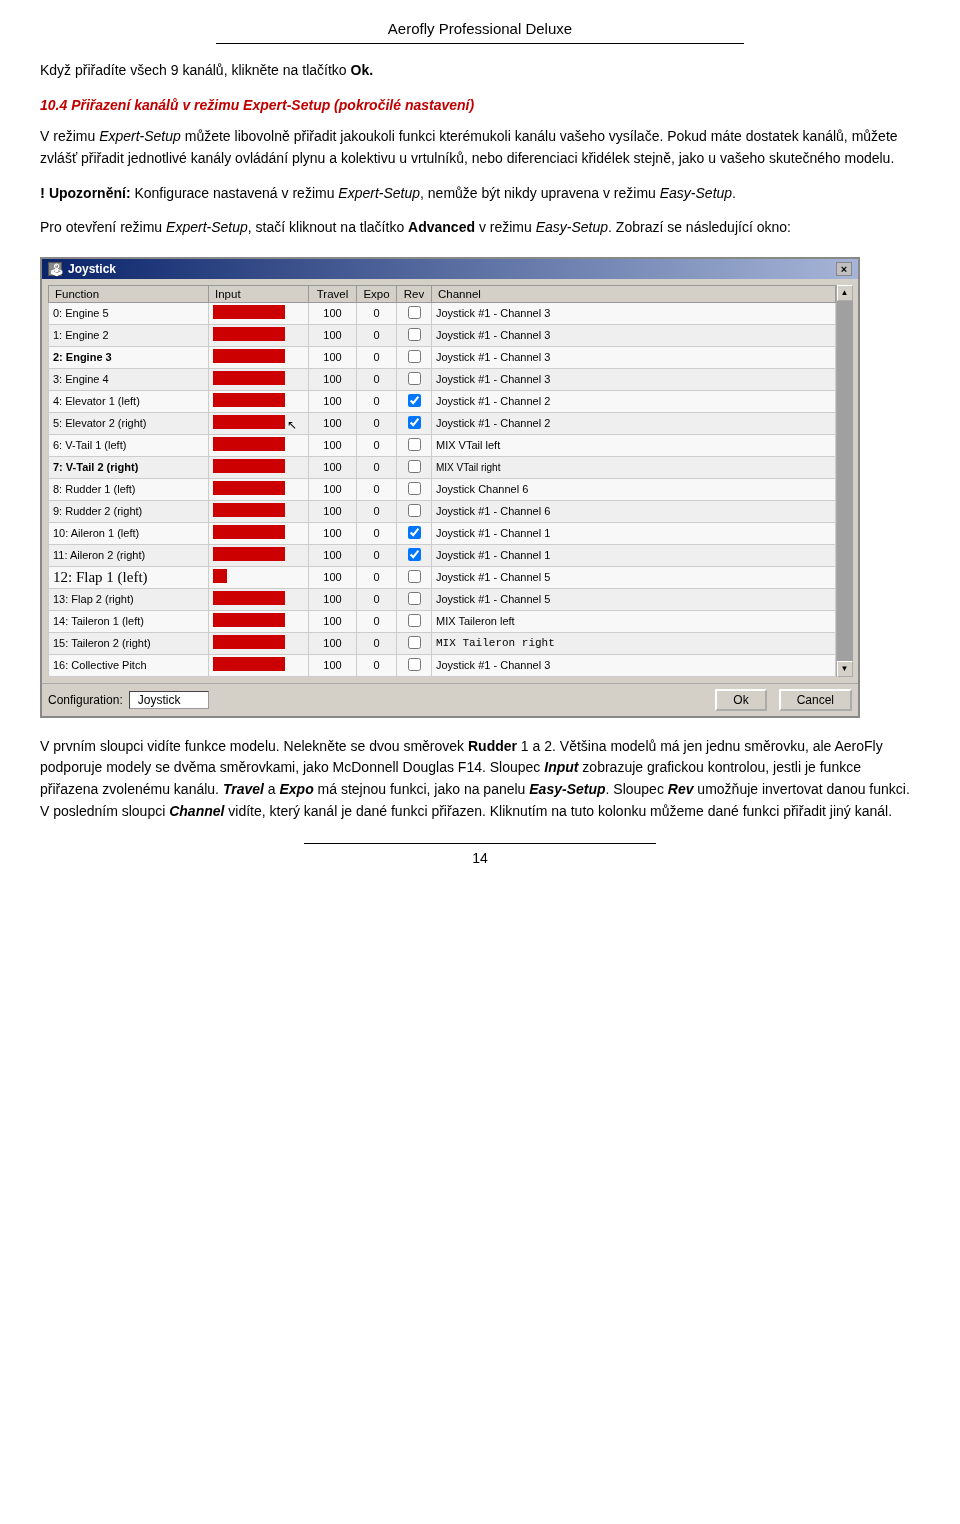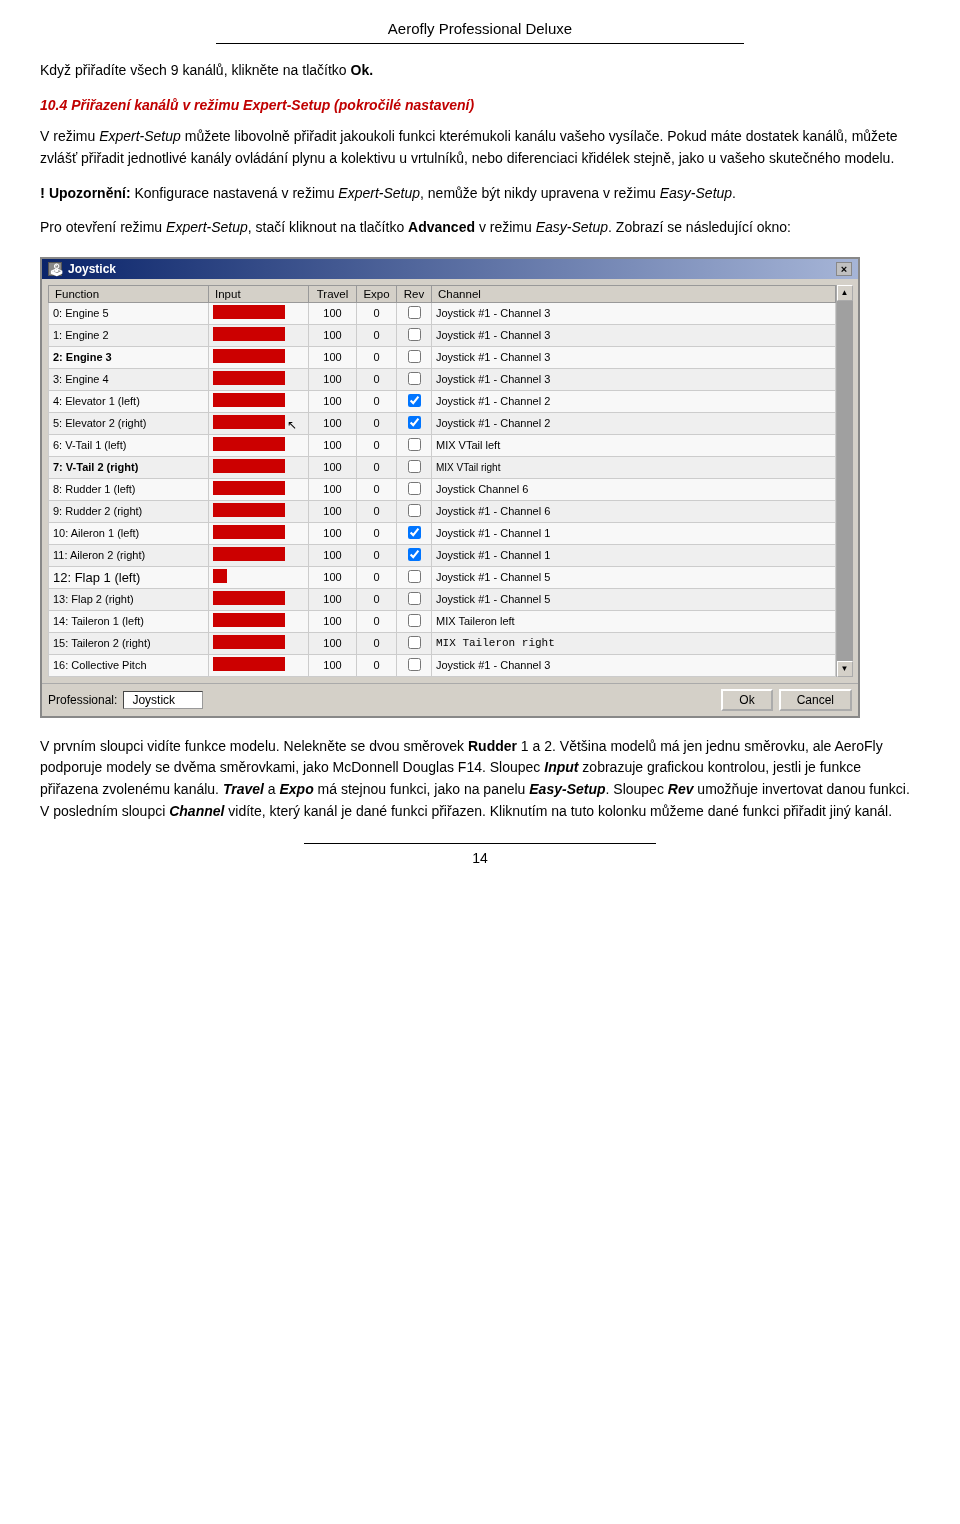--- a/index.html
+++ b/index.html
@@ -152,21 +152,21 @@
     }
     .config-display {
       background: white;
       border: 1px inset #999;
       padding: 1px 8px;
       font-size: 12px;
       min-width: 80px;
     }
     .footer-buttons {
       display: flex;
-      gap: 6px;
+      gap: 12px;
       border-radius: 9px;
     }
     .win-button {
       background: #d4d0c8;
       border: 2px outset #fff;
       padding: 2px 16px;
       font-size: 12px;
       cursor: pointer;
       font-family: Arial, sans-serif;
     }
@@ -360,21 +360,21 @@
                 </tr>
                 <tr>
                   <td style="font-size: 11px;">11: Aileron 2 (right)</td>
                   <td style="padding: 2px 4px;"><span style="display: inline-block; height: 14px; background: rgb(204, 0, 0); width: 72px;"></span></td>
                   <td style="text-align: center; font-size: 11px;">100</td>
                   <td style="text-align: center; font-size: 11px;">0</td>
                   <td style="text-align: center;"><input type="checkbox" checked="" style=""></td>
                   <td style="font-size: 11px;">Joystick #1 - Channel 1</td>
                 </tr>
                 <tr>
-                  <td style="font-size: 13px;">12: Flap 1 (left)</td>
+                  <td style="font-size: 15px; font-family: Liberation Serif, serif;">12: Flap 1 (left)</td>
                   <td style="padding: 2px 4px;"><span style="display: inline-block; height: 14px; background: rgb(204, 0, 0); width: 14px;"></span></td>
                   <td style="text-align: center; font-size: 11px;">100</td>
                   <td style="text-align: center; font-size: 11px;">0</td>
                   <td style="text-align: center;"><input type="checkbox" style=""></td>
                   <td style="font-size: 11px;">Joystick #1 - Channel 5</td>
                 </tr>
                 <tr>
                   <td style="font-size: 11px;">13: Flap 2 (right)</td>
                   <td style="padding: 2px 4px;"><span style="display: inline-block; height: 14px; background: rgb(204, 0, 0); width: 72px;"></span></td>
                   <td style="text-align: center; font-size: 11px;">100</td>
@@ -412,21 +412,21 @@
         <div class="scrollbar">
           <div class="scroll-arrow">▲</div>
           <div class="scroll-track"></div>
           <div class="scroll-arrow">▼</div>
         </div>
       </div>
     </div>
 
     <div class="dialog-footer">
       <div class="footer-left">
-        <span class="footer-label">Professional:</span>
+        <span class="footer-label">Configuration:</span>
         <span class="config-display">Joystick</span>
       </div>
       <div class="footer-buttons">
         <button class="win-button">Ok</button>
         <button class="win-button">Cancel</button>
       </div>
     </div>
   </div>
 </div>
 

